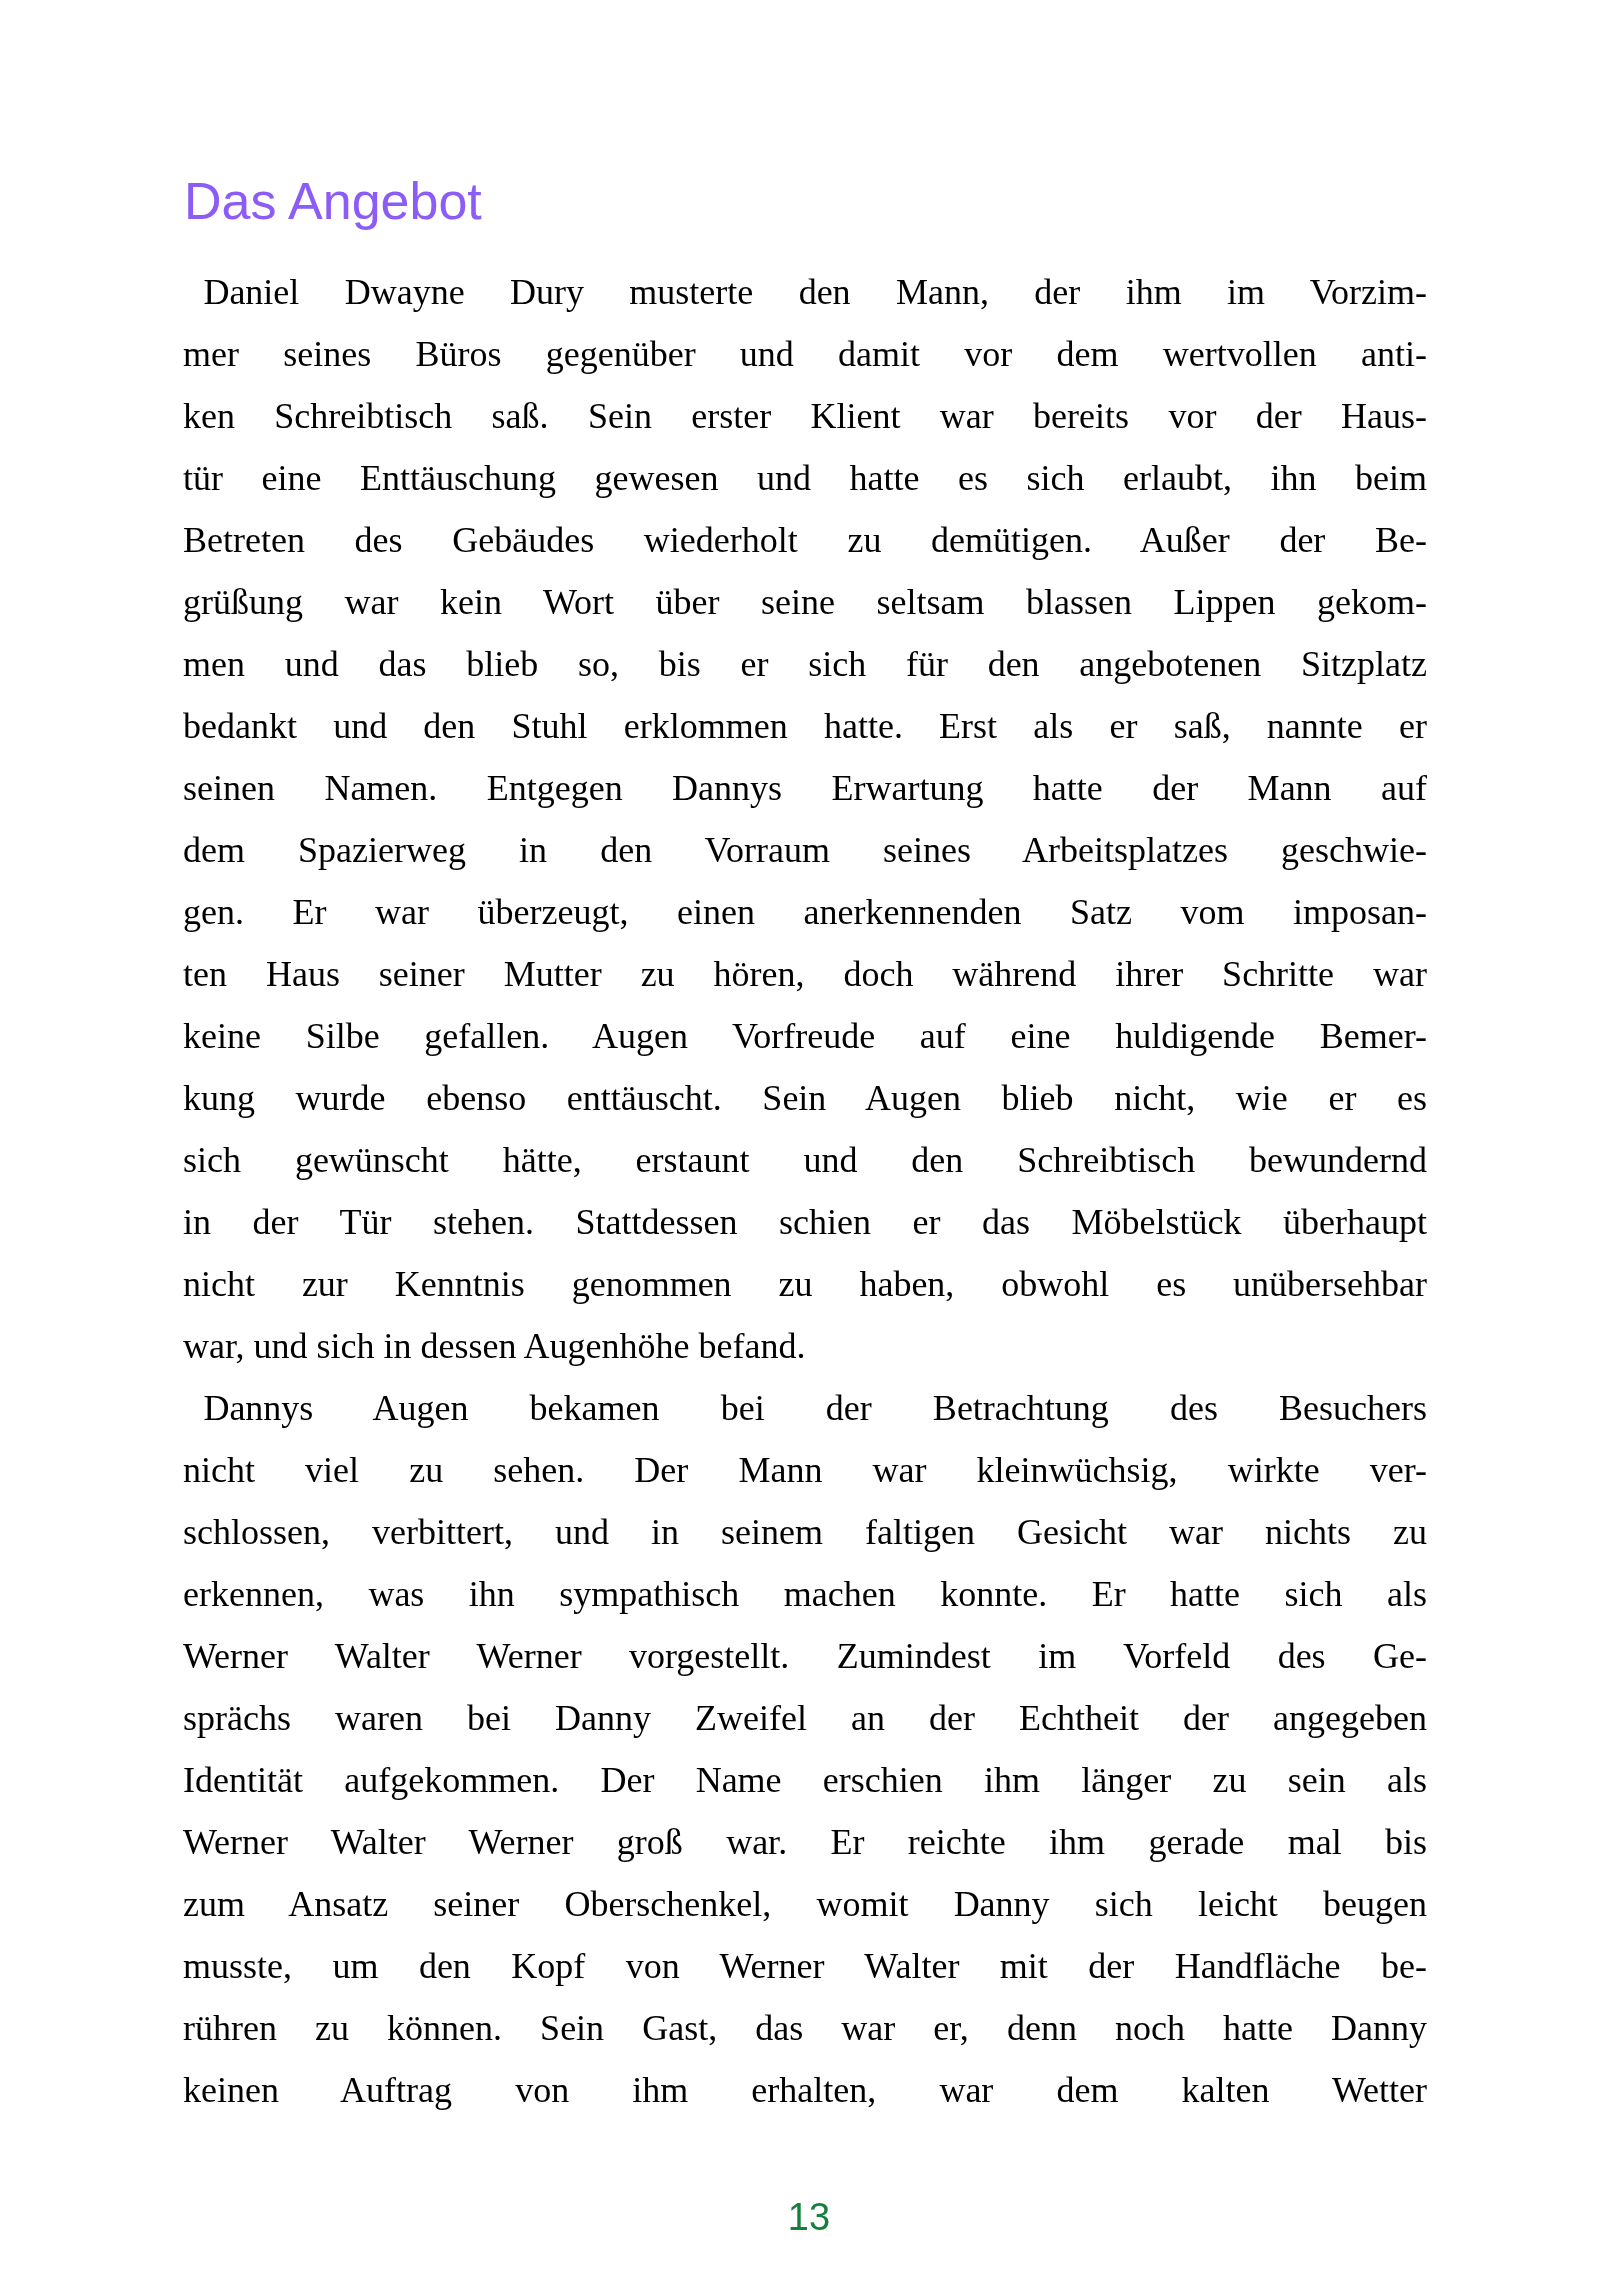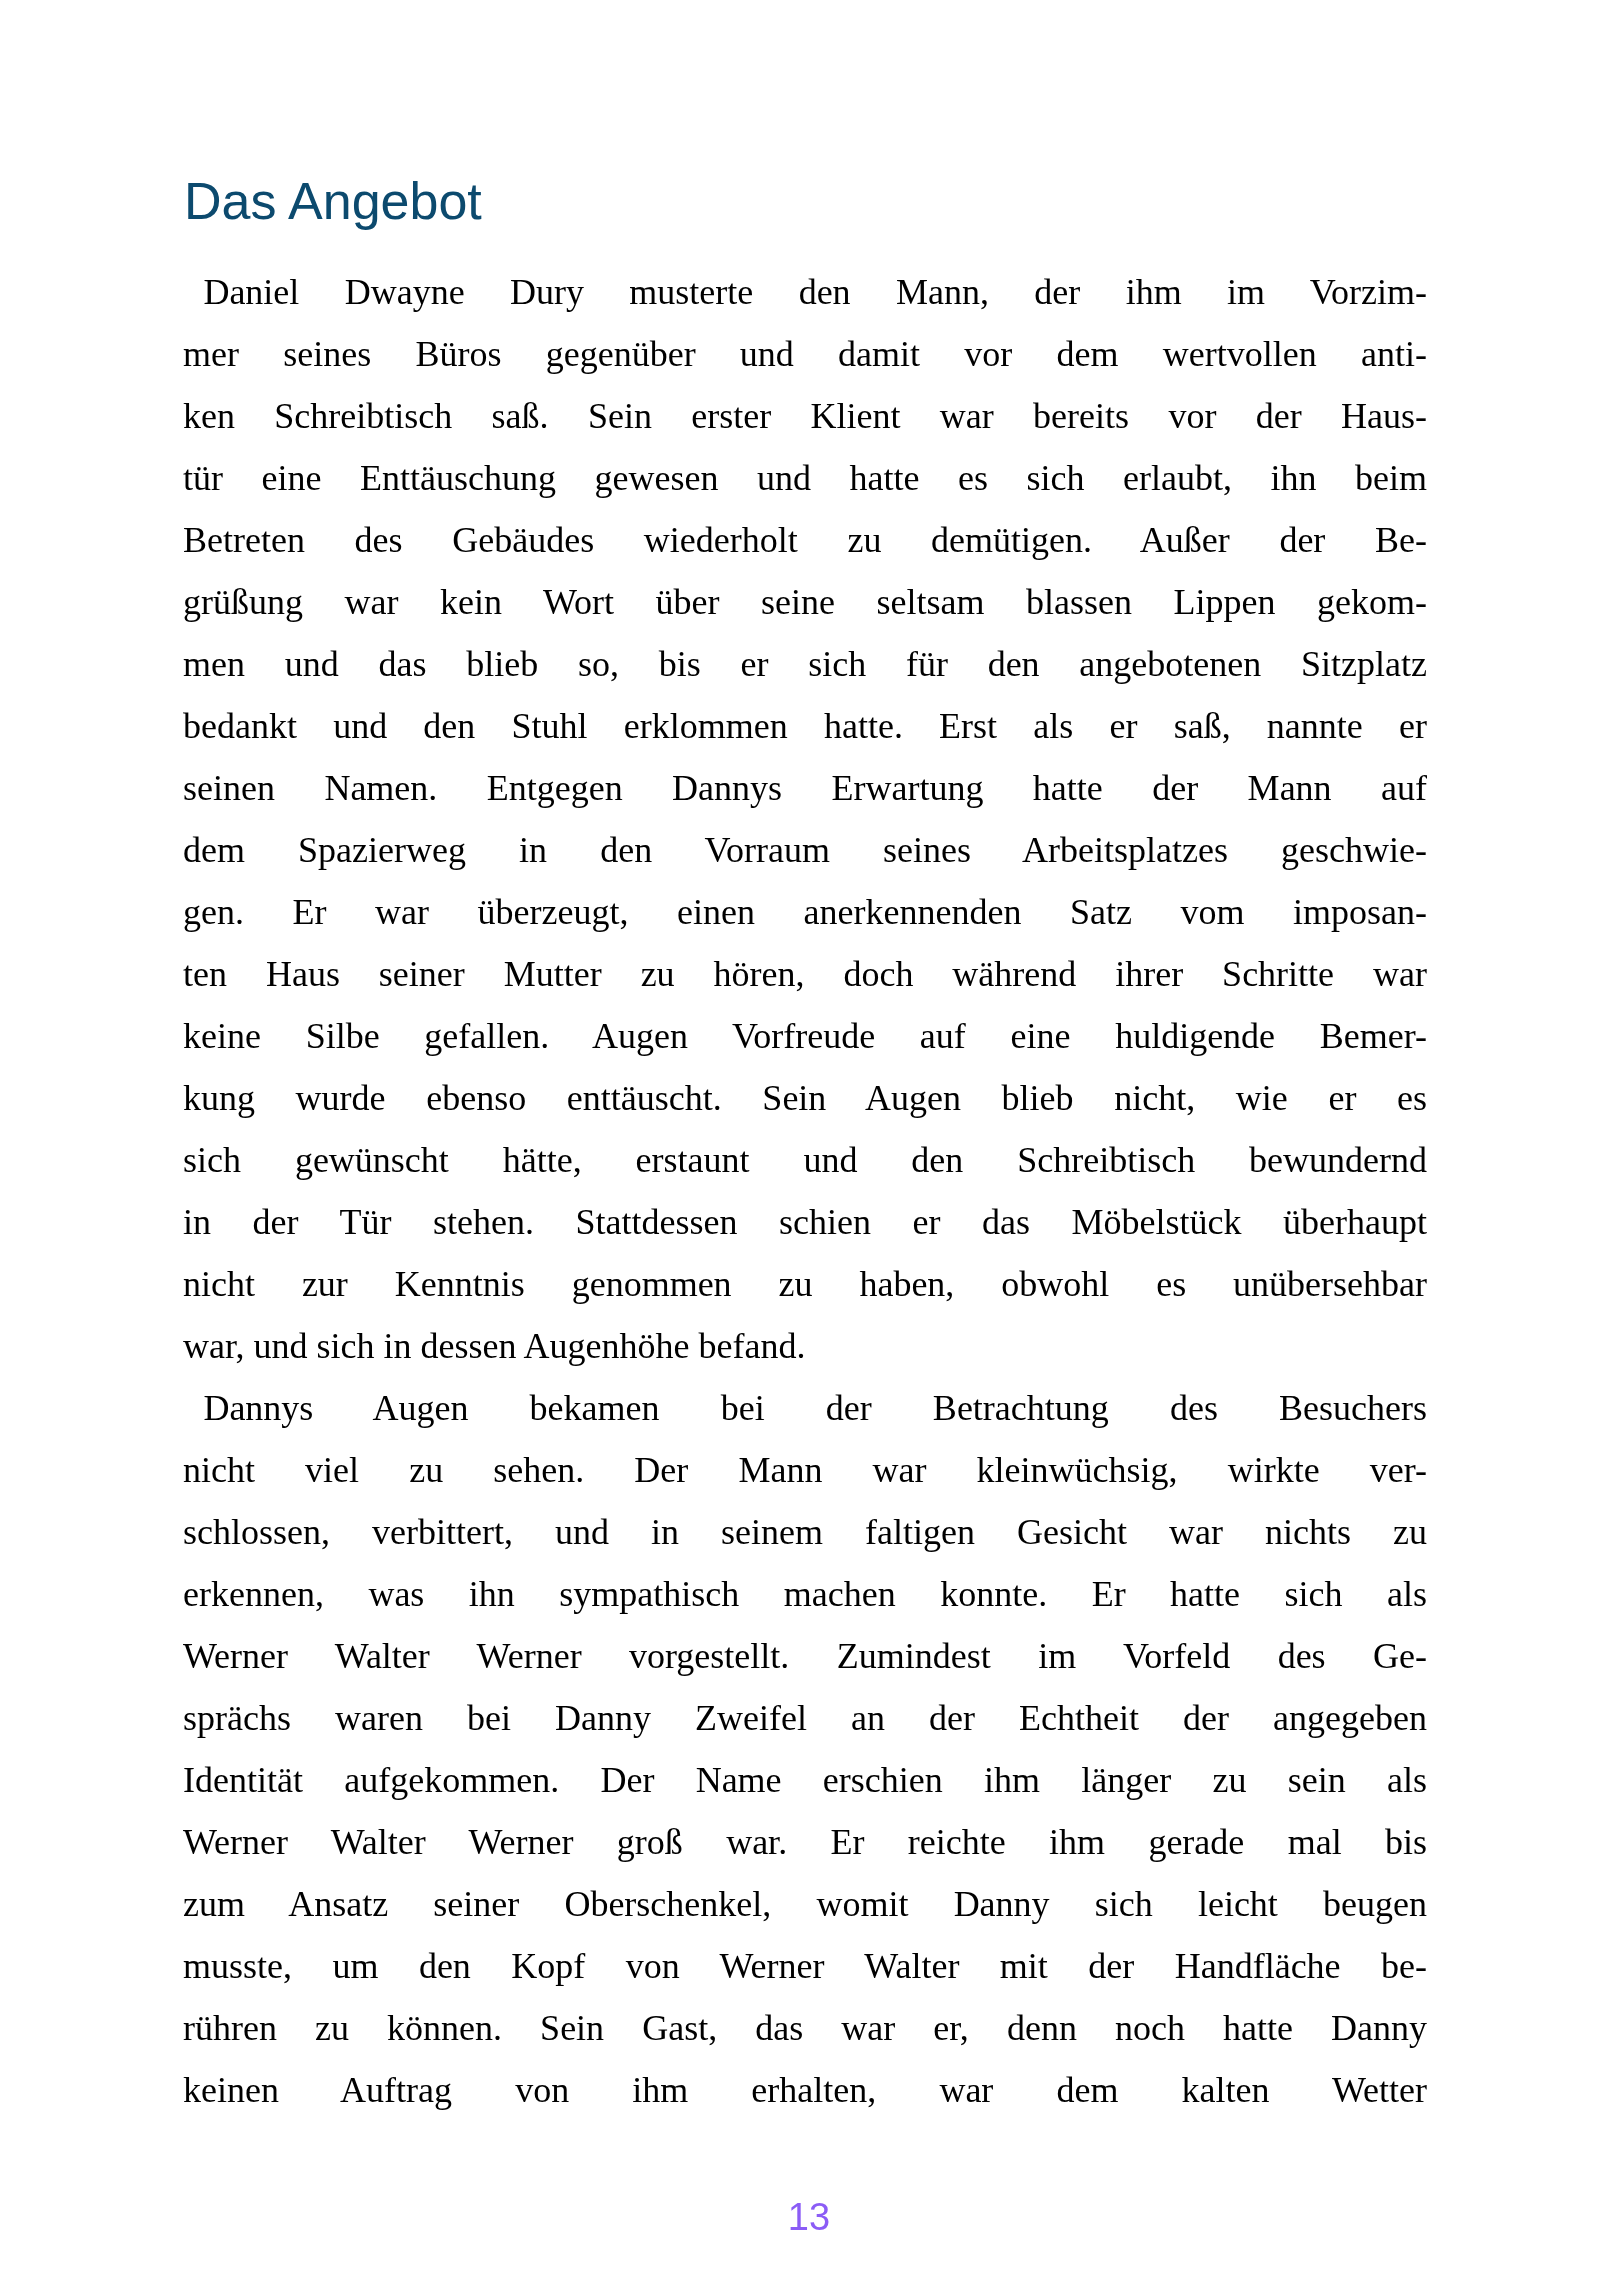--- a/index.html
+++ b/index.html
@@ -18,21 +18,21 @@
   }
   .heading {
     position: absolute;
     left: 184px;
     top: 173px;
     margin: 0;
     font-family: "Liberation Sans", sans-serif;
     font-weight: 400;
     font-size: 52px;
     line-height: 56px;
-    color: #0c4a6e;
+    color: #8b5cf6;
   }
   .body-text {
     position: absolute;
     left: 183px;
     top: 261px;
     width: 1244px;
   }
   .para {
     margin: 0;
   }
@@ -54,21 +54,21 @@
   }
   .folio {
     position: absolute;
     left: 0;
     top: 2194px;
     width: 1618px;
     text-align: center;
     font-family: "Liberation Sans", sans-serif;
     font-size: 38px;
     line-height: 46px;
-    color: #8b5cf6;
+    color: #15803d;
   }
 </style>
 </head>
 <body>
 
 <div class="page">
 
   <h1 class="heading">Das Angebot</h1>
 
   <div class="body-text">

